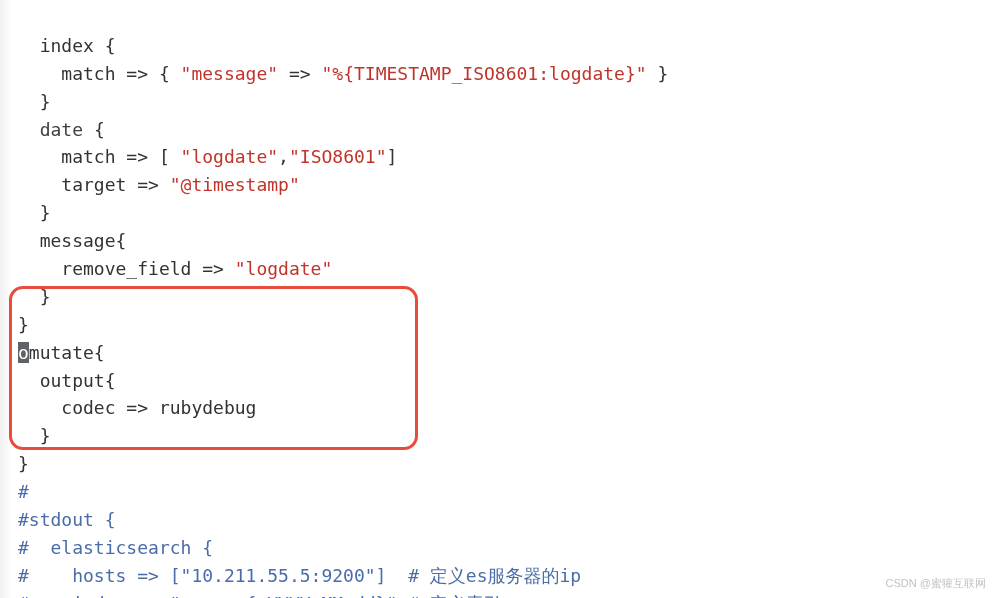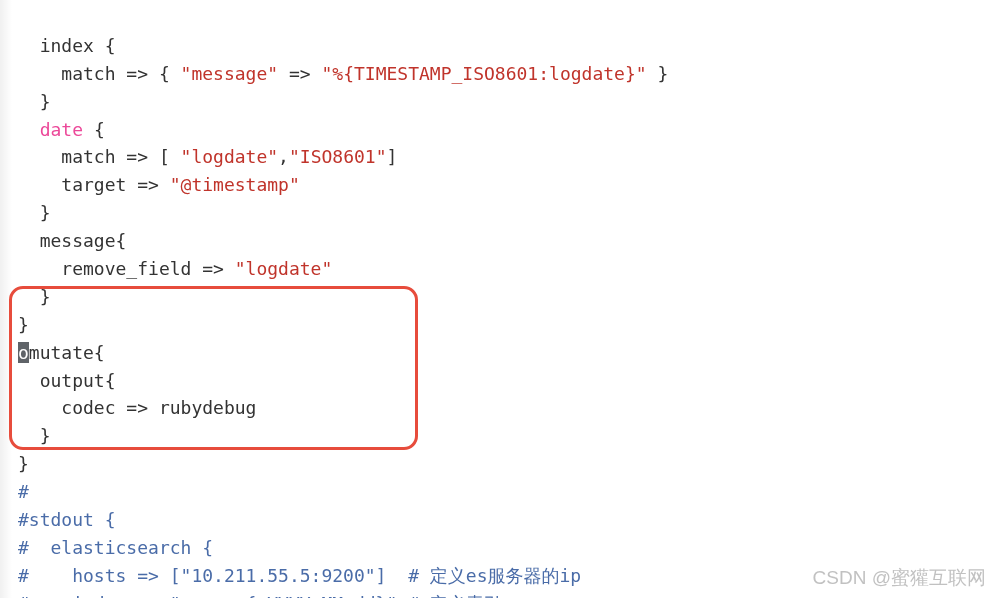--- a/index.html
+++ b/index.html
@@ -17,38 +17,38 @@
       height: 598px;
       overflow: hidden;
       position: relative;
       padding-left: 18px;
       padding-top: 4px;
     }
     .code-block {
       white-space: pre;
     }
     .str-red { color: #c0342b; }
-    .kw-lime { color: #ec4899; }
+    .kw-lime { color: #404040; }
     .comment-blue { color: #4a6ca8; }
     .highlight-red-box {
       position: absolute;
       border: 3px solid #e74c3c;
       border-radius: 14px;
       pointer-events: none;
     }
     .cursor-bg {
       background: #5f6368;
       color: #ffffff;
     }
     .watermark {
       position: absolute;
       bottom: 6px;
       right: 14px;
       color: rgba(160,160,160,0.65);
-      font-size: 19px;
+      font-size: 11px;
       font-family: Arial, sans-serif;
     }
     .left-shadow {
       position: absolute;
       left: 0;
       top: 0;
       bottom: 0;
       width: 12px;
       background: linear-gradient(to right, rgba(0,0,0,0.06), rgba(0,0,0,0));
       pointer-events: none;

